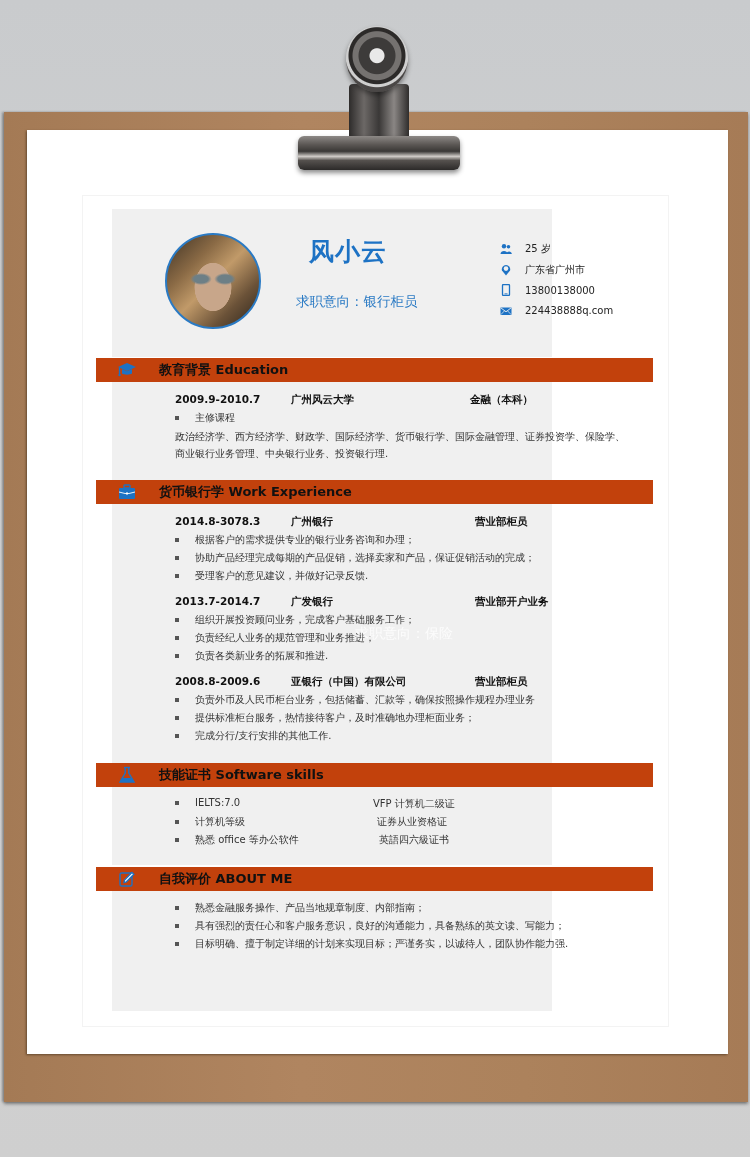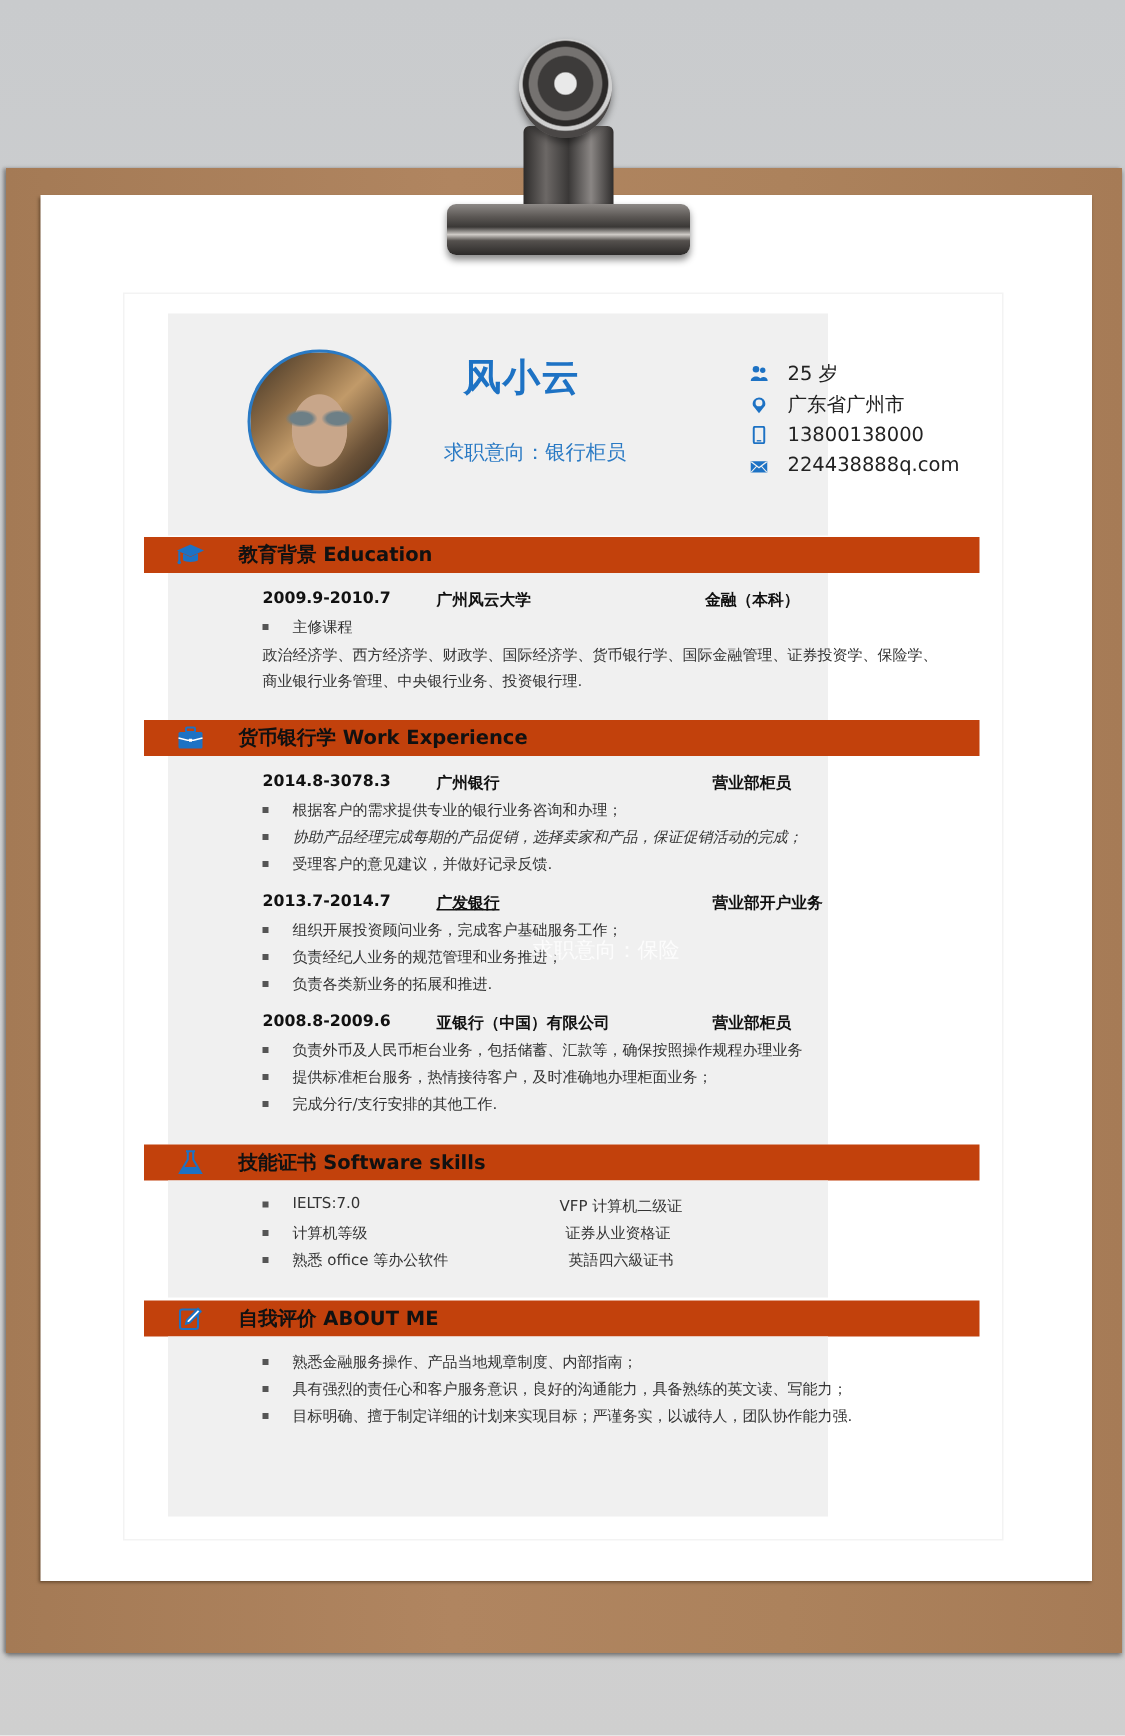--- a/index.html
+++ b/index.html
@@ -54,21 +54,21 @@
         linear-gradient(135deg, #3d3124 0%, #8a6a45 30%, #c19a69 50%, #6b5238 75%, #2b241c 100%);
       overflow: hidden;
     }
     .name {
       position: absolute; left: 197px; top: 26px; font-size: 25px; font-weight: bold; color: #1d72c4; letter-spacing: 1px;
     }
     .intent {
       position: absolute; left: 184px; top: 84px; font-size: 13.5px; color: #2a7ac4;
     }
     .contacts { position: absolute; left: 388px; top: 30px; }
-    .contact { display: flex; align-items: center; height: 20.5px; font-size: 13px; color: #222; }
+    .contact { display: flex; align-items: center; height: 20.5px; font-size: 10px; color: #222; }
     .contact .ic { width: 12px; height: 12px; margin-right: 13px; display: flex; align-items: center; justify-content: center; }
     .contact .ic svg { width: 12px; height: 12px; }
 
     .sec-head {
       position: absolute; left: 96px; width: 557px; height: 24px; background: #c2410c;
       display: flex; align-items: center;
     }
     .sec-head .ic { position: absolute; left: 20px; width: 22px; height: 18px; display: flex; align-items: center; justify-content: center; }
     .sec-head .ic svg { width: 20px; height: 18px; }
     .sec-head .title { position: absolute; left: 63px; font-size: 13px; font-weight: bold; color: #111; }
@@ -175,26 +175,26 @@
   <span class="title">货币银行学 Work Experience</span>
 </div>
 <div class="panel" style="top:504px; height:259px;">
 
   <div class="row-head" style="top:11px;">
     <span style="left:0;">2014.8-3078.3</span>
     <span style="left:116px;">广州银行</span>
     <span style="left:300px;">营业部柜员</span>
   </div>
   <div class="bul" style="top:29px;">根据客户的需求提供专业的银行业务咨询和办理；</div>
-  <div class="bul" style="top:47px;font-style:italic;">协助产品经理完成每期的产品促销，选择卖家和产品，保证促销活动的完成；</div>
+  <div class="bul" style="top:47px;">协助产品经理完成每期的产品促销，选择卖家和产品，保证促销活动的完成；</div>
   <div class="bul" style="top:65px;">受理客户的意见建议，并做好记录反馈.</div>
 
   <div class="row-head" style="top:91px;">
     <span style="left:0;">2013.7-2014.7</span>
-    <span style="left:116px;text-decoration:underline;">广发银行</span>
+    <span style="left:116px;">广发银行</span>
     <span style="left:300px;">营业部开户业务</span>
   </div>
   <div class="bul" style="top:109px;">组织开展投资顾问业务，完成客户基础服务工作；</div>
   <div class="bul" style="top:127px;">负责经纪人业务的规范管理和业务推进；</div>
   <div class="bul" style="top:145px;">负责各类新业务的拓展和推进.</div>
   <div class="watermark" style="left:243px; top:121px;">求职意向：保险</div>
 
   <div class="row-head" style="top:171px;">
     <span style="left:0;">2008.8-2009.6</span>
     <span style="left:116px;">亚银行（中国）有限公司</span>

